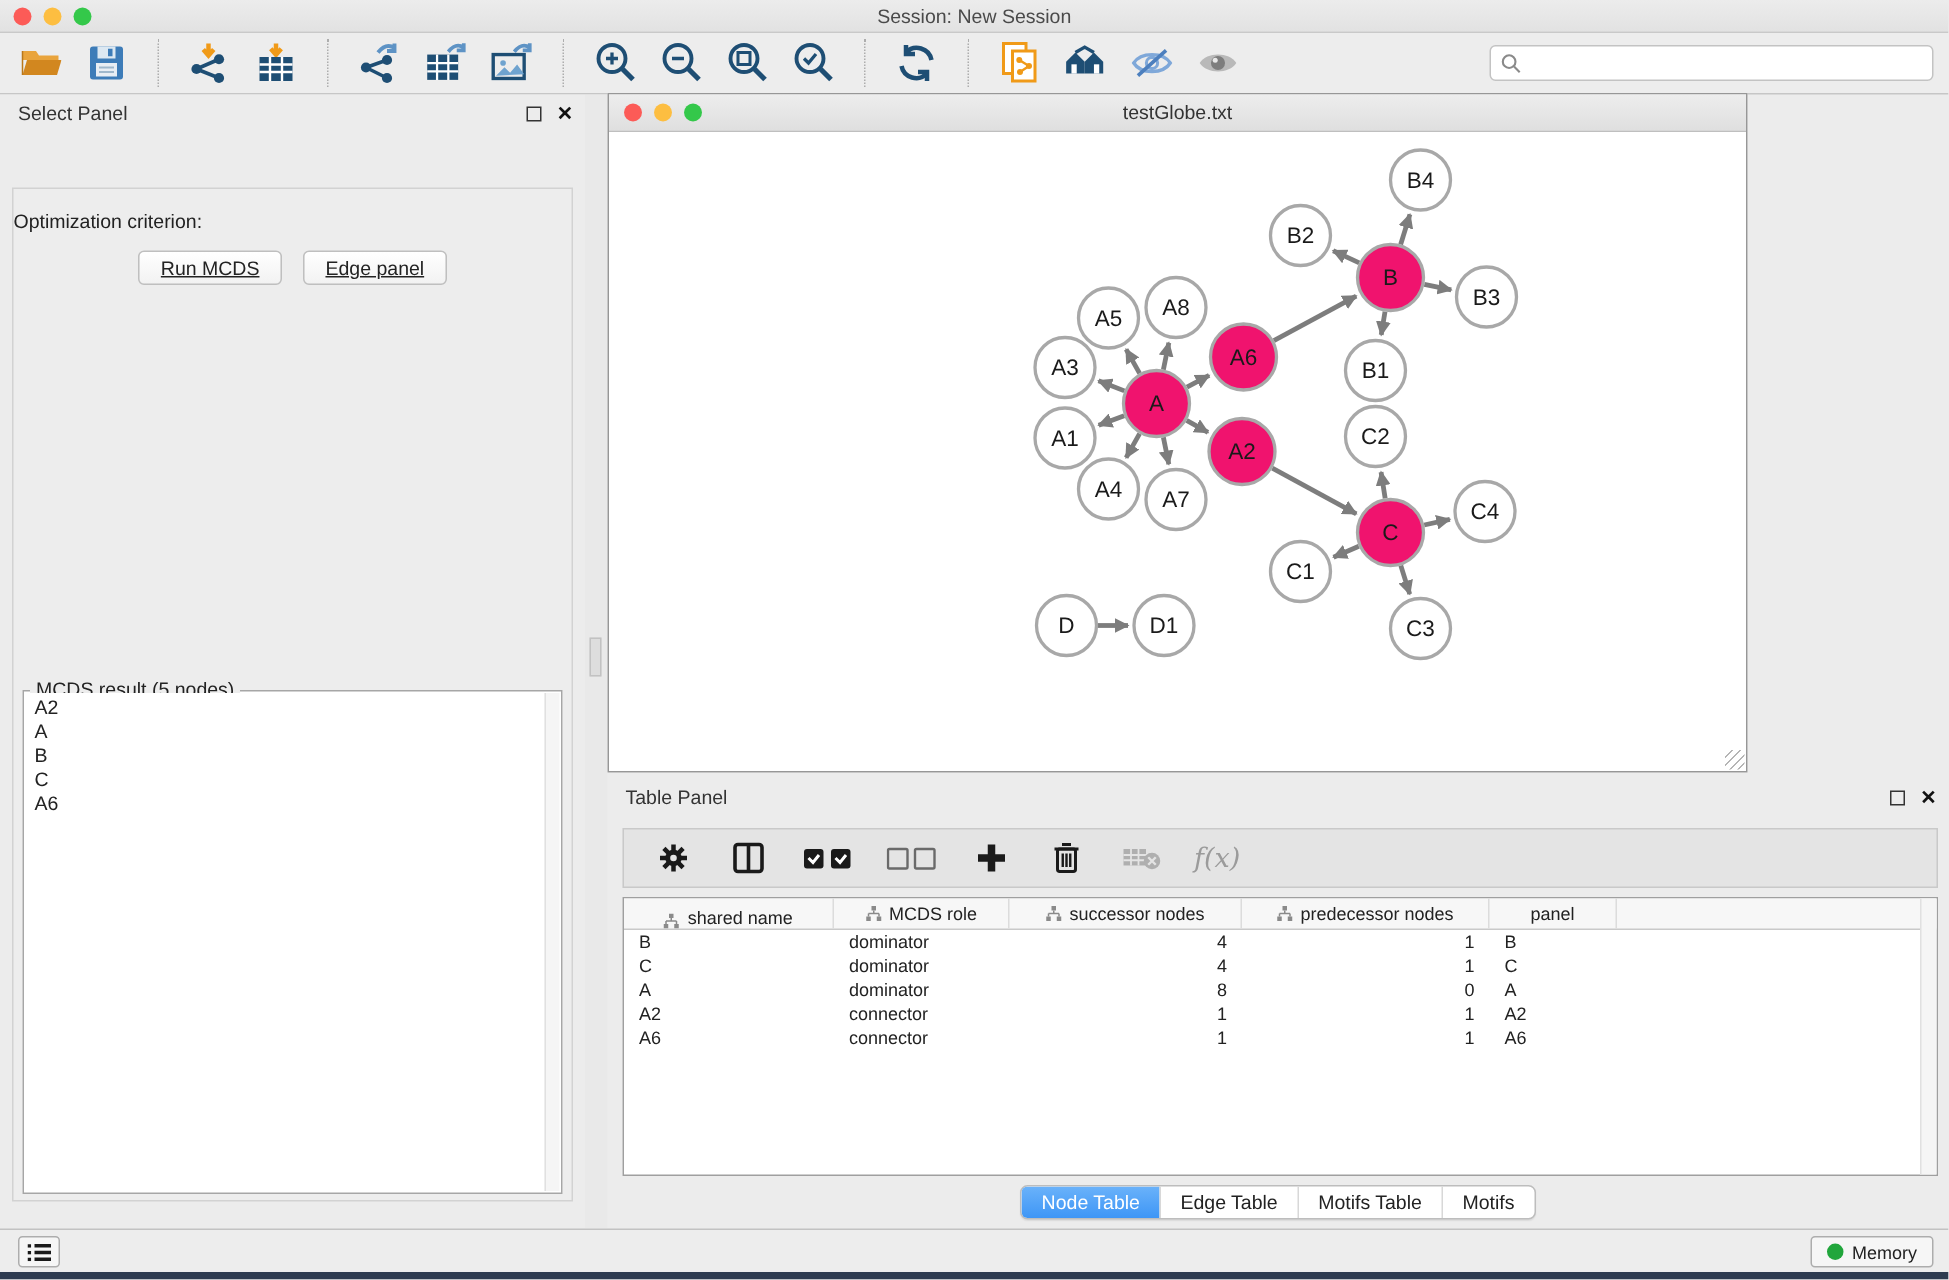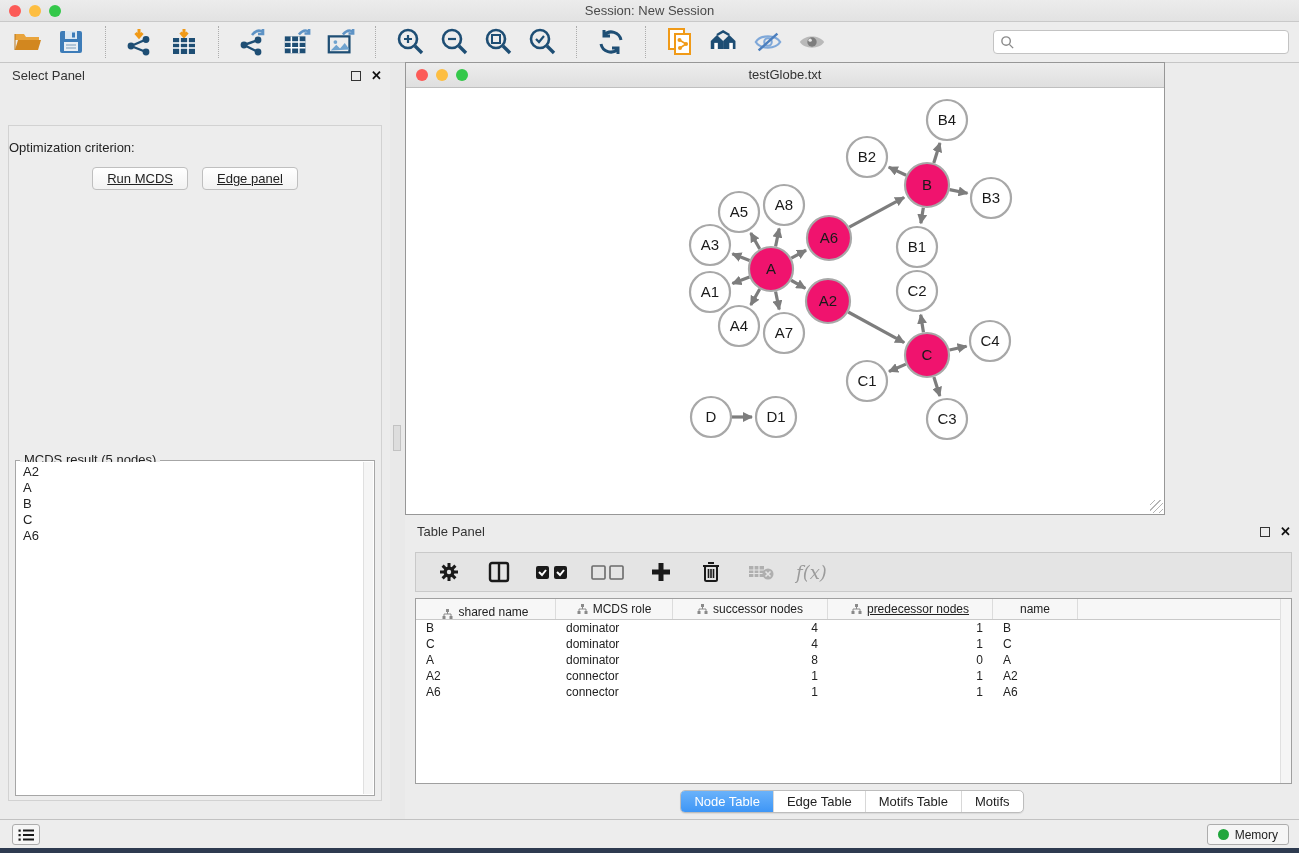--- a/index.html
+++ b/index.html
@@ -445,31 +445,31 @@
           </div>
           <div class="th" style="width: 155px;">
             <svg width="11" height="10" viewBox="0 0 11 10">
               <rect x="4" y="0" width="3" height="3" fill="#8A8A8A"></rect>
               <path d="M5.5 3v2M2 5h7M2 5v2M9 5v2" stroke="#8A8A8A" stroke-width="1"></path>
               <rect x="0.5" y="7" width="3" height="3" fill="#8A8A8A"></rect>
               <rect x="7.5" y="7" width="3" height="3" fill="#8A8A8A"></rect>
             </svg>
             <span>successor nodes</span>
           </div>
-          <div class="th" style="width: 165px; text-decoration: underline;">
+          <div class="th" style="width: 165px;">
             <svg width="11" height="10" viewBox="0 0 11 10">
               <rect x="4" y="0" width="3" height="3" fill="#8A8A8A"></rect>
               <path d="M5.5 3v2M2 5h7M2 5v2M9 5v2" stroke="#8A8A8A" stroke-width="1"></path>
               <rect x="0.5" y="7" width="3" height="3" fill="#8A8A8A"></rect>
               <rect x="7.5" y="7" width="3" height="3" fill="#8A8A8A"></rect>
             </svg>
             <span>predecessor nodes</span>
           </div>
           <div class="th" style="width: 85px;">
-            <span>name</span>
+            <span>panel</span>
           </div>
         </div>
       <div>
           <div class="trow">
             <div class="td" style="width: 140px;">B</div>
             <div class="td" style="width: 117px;">dominator</div>
             <div class="td num" style="width: 155px;">4</div>
             <div class="td num" style="width: 165px;">1</div>
             <div class="td" style="width: 85px;">B</div>
           </div>

